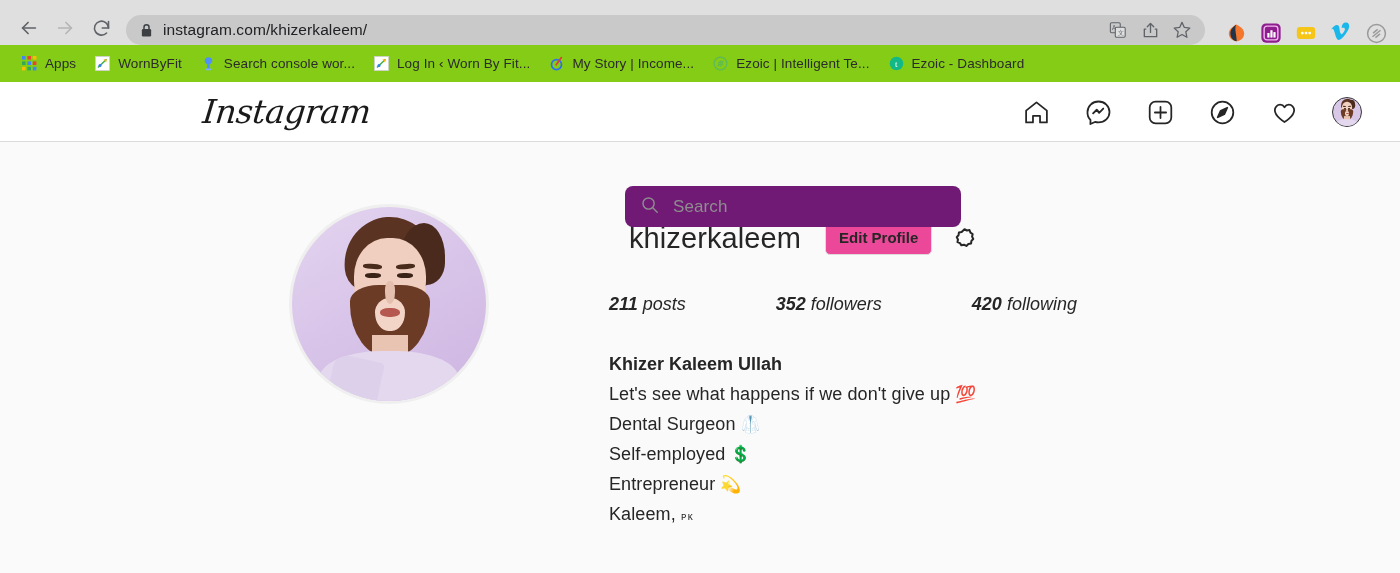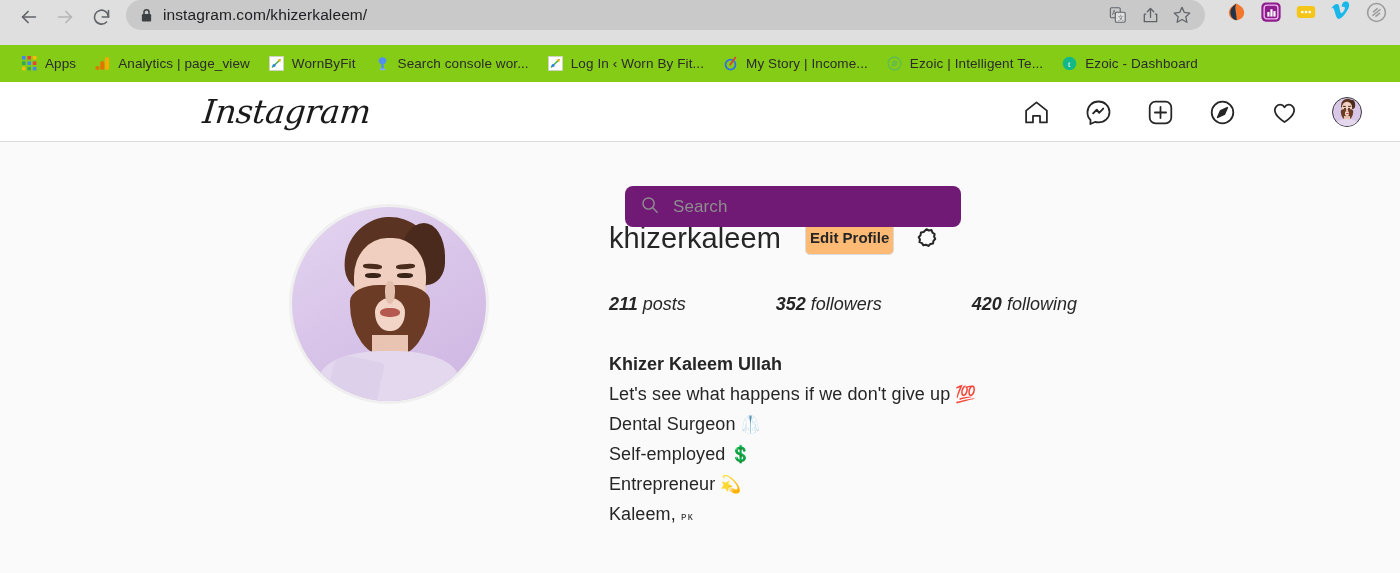--- a/index.html
+++ b/index.html
@@ -11,21 +11,21 @@
   }
 
   
   .browser-chrome {
     width: 1400px;
     background: #dfdfdf;
   }
   .toolbar {
     height: 45px;
     display: flex;
-    align-items: flex-start;
+    align-items: flex-end;
     padding: 0 12px;
     gap: 2px;
   }
   .nav-btn {
     width: 34px; height: 34px;
     display: flex; align-items: center; justify-content: center;
     border-radius: 50%;
   }
   .nav-btn svg { display:block; }
 
@@ -163,30 +163,31 @@
     display: flex;
     align-items: center;
     gap: 0;
   }
   .username {
     font-size: 29px;
     font-weight: 300;
     color: #262626;
     letter-spacing: 0.1px;
     line-height: 34px;
+    margin-left: 20px;
   }
   .edit-profile {
     margin-left: 24px;
     border: 1px solid #dbdbdb;
     border-radius: 5px;
-    background: #fdba74;
+    background: #ec4899;
     color: #262626;
     font-size: 15px;
     font-weight: bold;
-    padding: 7px 4px;
+    padding: 7px 13px;
     line-height: 18px;
     cursor: pointer;
     font-family: "Liberation Sans", sans-serif;
   }
   .gear-btn {
     margin-left: 19px;
     width: 26px; height: 26px;
     display:flex; align-items:center; justify-content:center;
     cursor: pointer;
   }
@@ -423,30 +424,20 @@
           <rect x="5.4" y="5.4" width="3.6" height="3.6" fill="#4285f4"></rect>
           <rect x="10.8" y="5.4" width="3.6" height="3.6" fill="#ea4335"></rect>
           <rect x="0" y="10.8" width="3.6" height="3.6" fill="#fbbc05"></rect>
           <rect x="5.4" y="10.8" width="3.6" height="3.6" fill="#34a853"></rect>
           <rect x="10.8" y="10.8" width="3.6" height="3.6" fill="#4285f4"></rect>
         </svg>
       </span>
       <span class="bm-label">Apps</span>
     </div>
 
-    <div class="bm">
-      <span class="bm-ico">
-        <svg width="15" height="15" viewBox="0 0 15 15">
-          <rect x="10" y="1" width="4" height="13" rx="1.8" fill="#f9ab00"></rect>
-          <rect x="5.3" y="5" width="4" height="9" rx="1.8" fill="#e37400"></rect>
-          <circle cx="2.5" cy="12" r="2.1" fill="#e37400"></circle>
-        </svg>
-      </span>
-      <span class="bm-label">Analytics | page_view</span>
-    </div>
 
     <div class="bm">
       <span class="bm-ico">
         <svg width="15" height="15" viewBox="0 0 15 15">
           <rect x="0.5" y="0.5" width="14" height="14" fill="#ffffff" stroke="#d0d0d0" stroke-width="0.8"></rect>
           <path d="M3 11.5 L11.5 3.2" stroke="#46b04a" stroke-width="1.6"></path>
           <path d="M11.5 3.2 L8.4 3.4 L11.3 6.4 Z" fill="#f5b301"></path>
           <circle cx="5" cy="9.4" r="1.5" fill="#2f80ed"></circle>
         </svg>
       </span>

